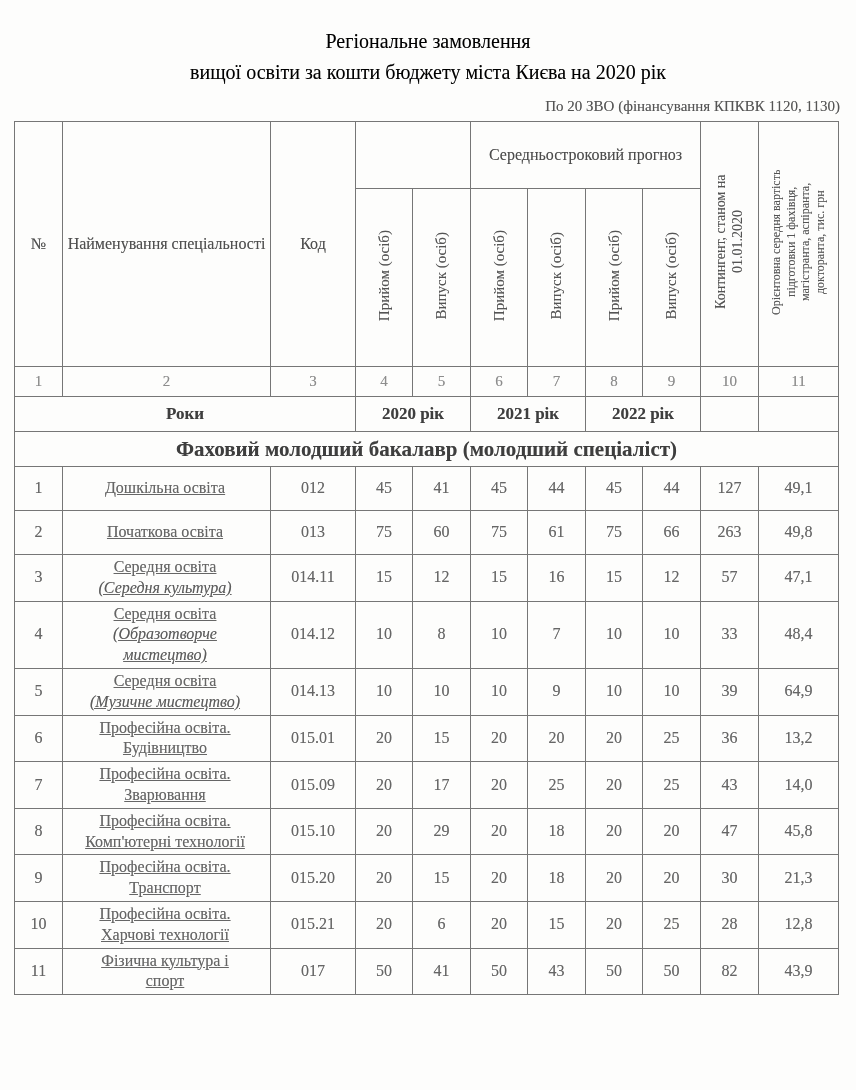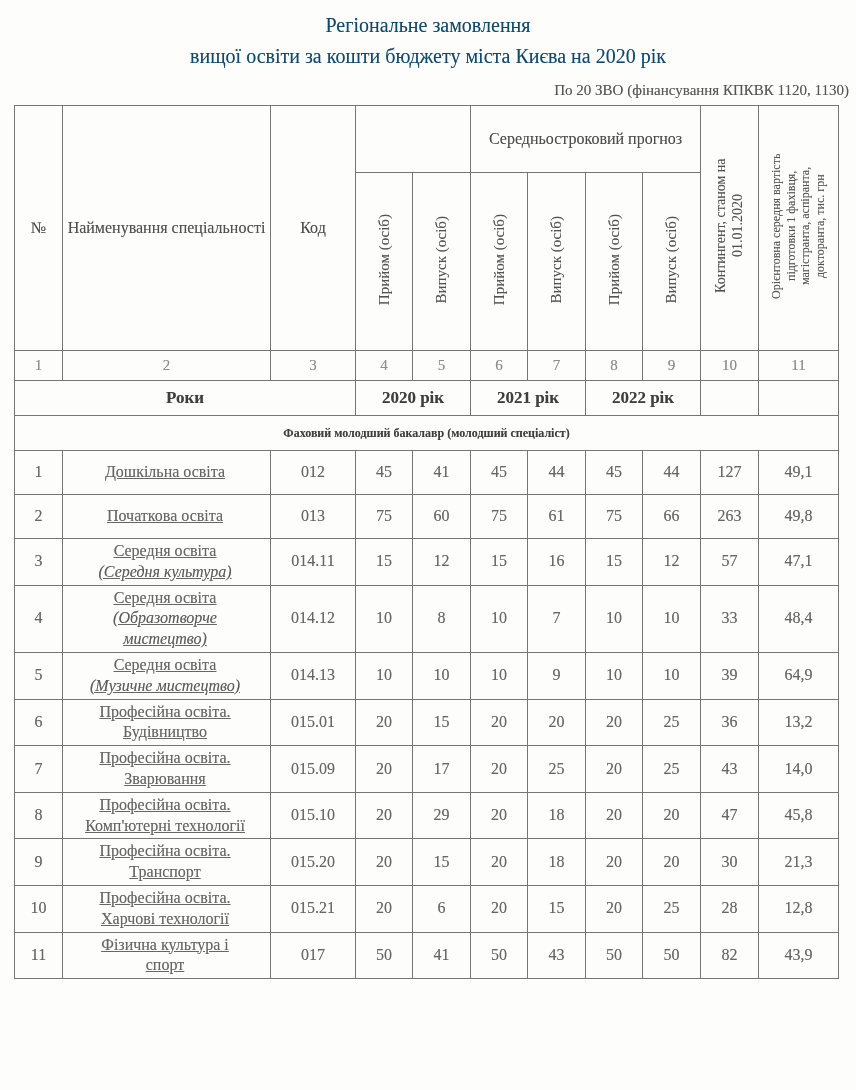--- a/index.html
+++ b/index.html
@@ -4,38 +4,38 @@
 <style>
   * { margin:0; padding:0; box-sizing:border-box; }
   html,body { width:856px; height:1090px; overflow:hidden; }
   body {
     background:#fdfdfc;
     font-family:"Liberation Serif", serif;
     color:#4f4f4f;
     text-shadow:0 0 0.5px rgba(90,90,90,.45);
   }
   .page { width:856px; height:1090px; }
-  .title { text-align:center; margin-top:10px; font-size:20px; line-height:1.55; color:#0c4a6e; }
-  .subtitle { text-align:right; padding-right:7px; font-size:15px; color:#555; margin:10px 0 6px; }
+  .title { text-align:center; margin-top:26px; font-size:20px; line-height:1.55; color:#000000; }
+  .subtitle { text-align:right; padding-right:16px; font-size:15px; color:#555; margin:10px 0 6px; }
 
   table { border-collapse:collapse; table-layout:fixed; width:824px; margin-left:14px; }
   td { border:1px solid #767676; text-align:center; vertical-align:middle; font-size:16px; padding:2px 3px; }
 
   tr.h1 td { height:67px; }
   tr.h2 td { height:178px; }
   .group-forecast { font-size:16px; color:#4d4d4d; }
   .vcell { text-align:center; vertical-align:middle; }
   .vt { display:inline-block; writing-mode:vertical-rl; transform:rotate(180deg); line-height:1.22; color:#545454; }
   .vt.nw { white-space:nowrap; font-size:15px; }
   .vt10 { font-size:14px; height:170px; }
   .vt11 { font-size:12px; height:168px; }
 
   tr.idx td { height:30px; font-size:15px; color:#8d8d8d; padding:1px; }
   tr.years td { height:35px; font-weight:bold; color:#3e3e3e; font-size:17px; }
-  tr.section td { height:35px; font-weight:bold; color:#3e3e3e; font-size:12px; }
+  tr.section td { height:35px; font-weight:bold; color:#3e3e3e; font-size:21px; }
 
   tr.drow td { height:44px; line-height:1.3; color:#666; font-size:16px; }
   td.c-no { font-size:15px; color:#6e6e6e; }
   td.c-name { text-align:center; padding-left:0; color:#525252;text-decoration:underline; }
   td.c-name .nm { white-space:pre-line; }
   td.c-name .note { display:block; font-style:italic; white-space:pre-line; color:#5c5c5c; }
   td.c-code { font-size:15px; }
 </style>
 </head>
 <body>

